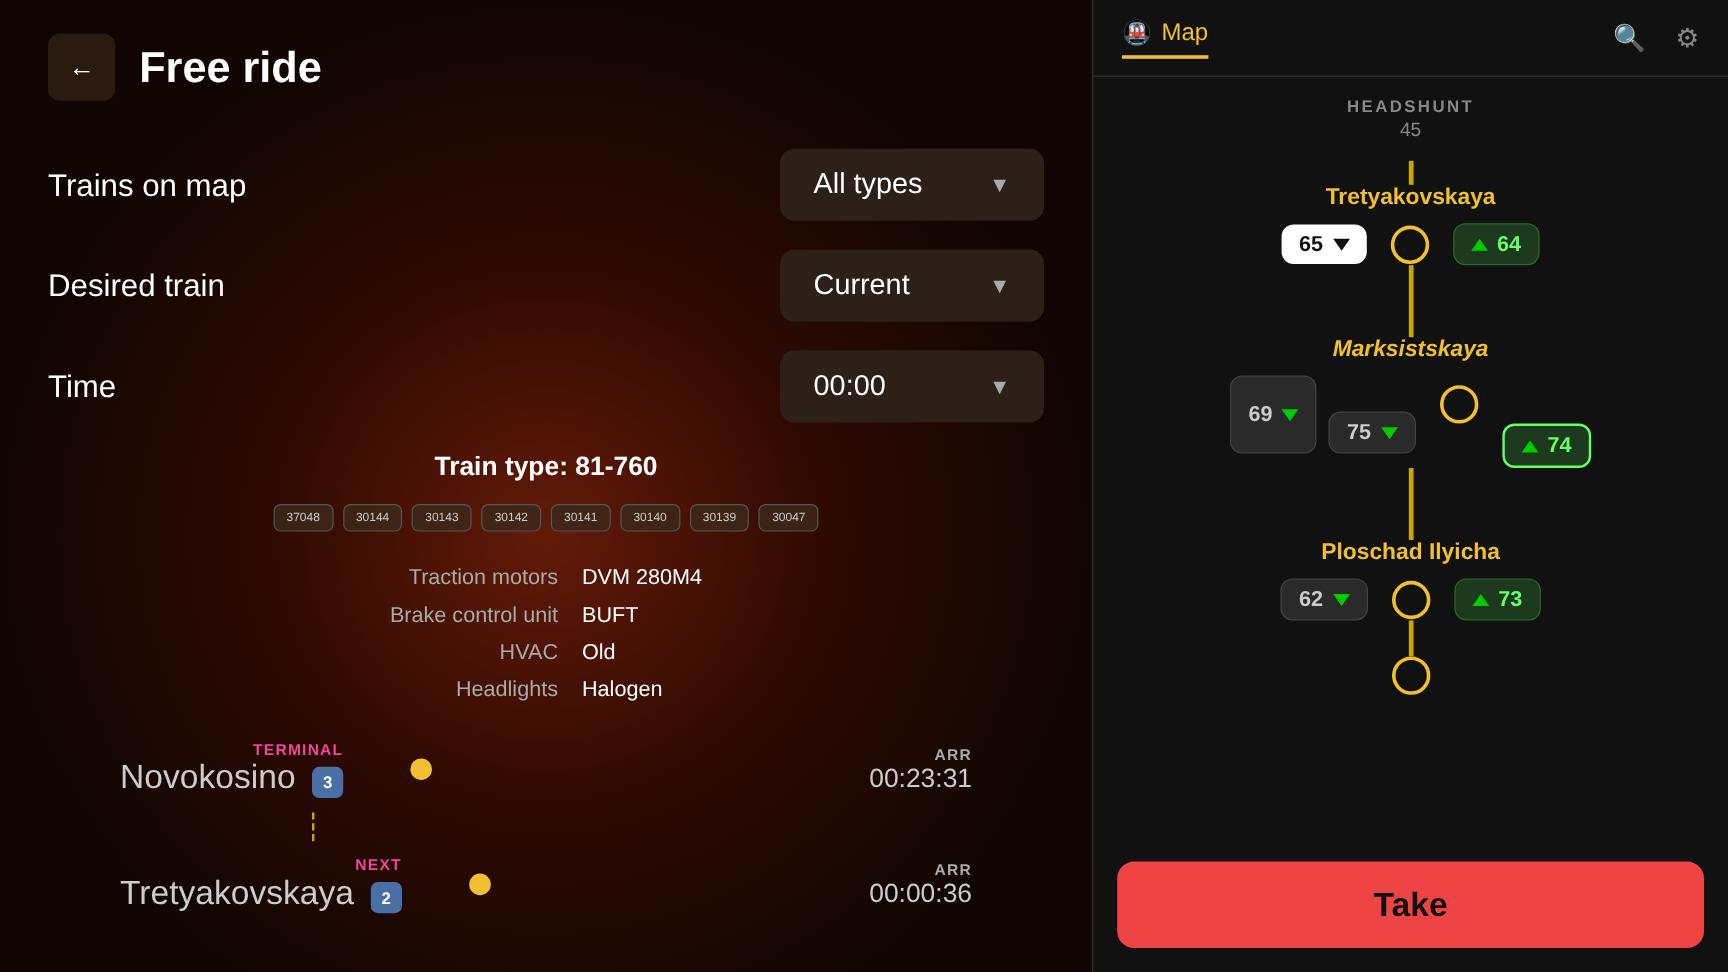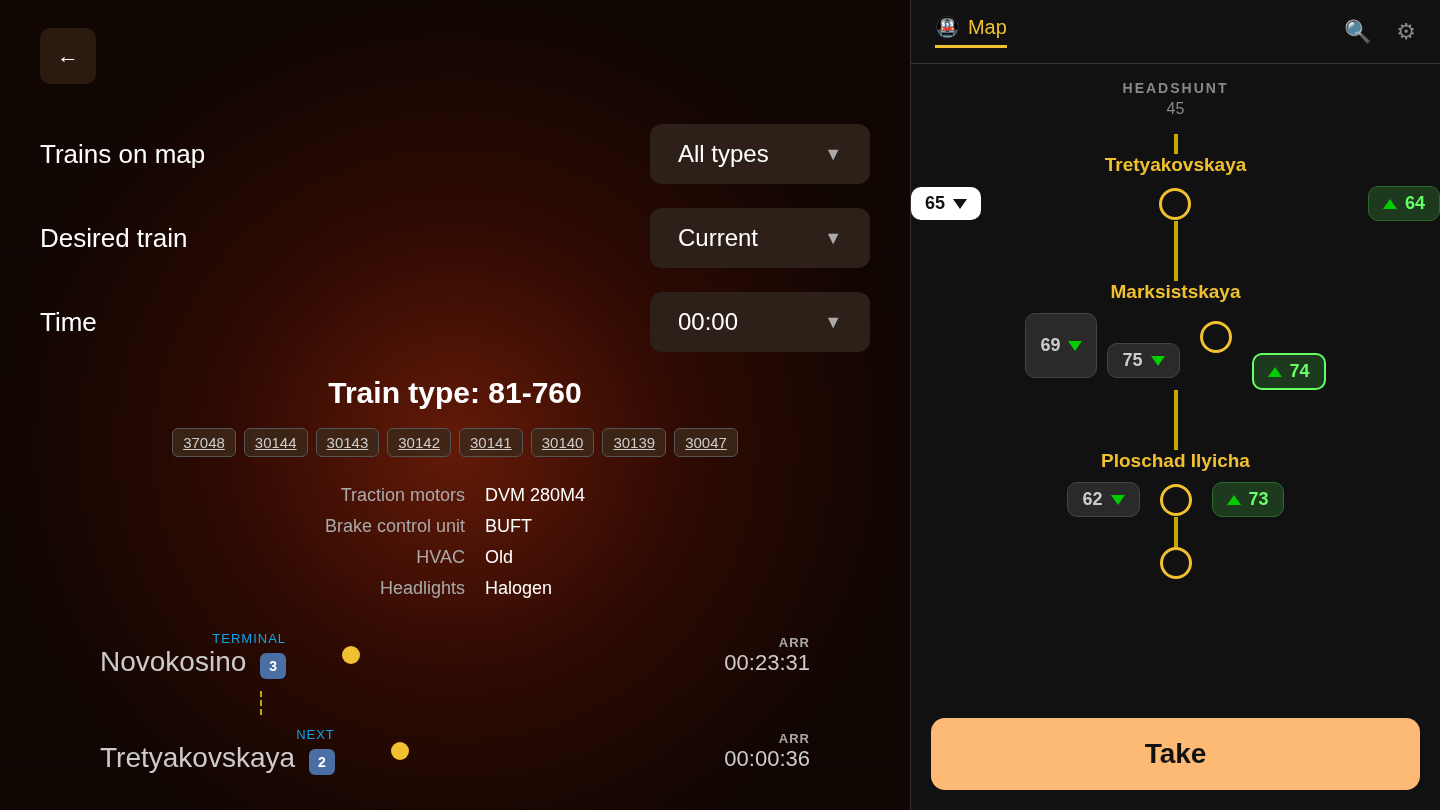--- a/index.html
+++ b/index.html
@@ -91,44 +91,43 @@
       min-width: 220px;
       justify-content: space-between;
     }
 
     .dropdown-arrow {
       font-size: 18px;
       color: #aaa;
     }
 
     .train-type-label {
-      font-size: 30px;
+      font-size: 22px;
       font-weight: 700;
       color: #fff;
       text-align: center;
       margin-bottom: 18px;
     }
 
     .car-numbers {
       display: flex;
       gap: 8px;
       justify-content: center;
       flex-wrap: wrap;
       margin-bottom: 28px;
     }
 
     .car-num {
       background: rgba(60,40,25,0.85);
       border: 1px solid #555;
       border-radius: 6px;
       padding: 5px 10px;
-      font-size: 15px;
+      font-size: 10px;
       color: #ccc;
       font-weight: 500;
-      text-decoration: underline;
     }
 
     
     .spec-table {
       margin-bottom: 32px;
     }
 
     .spec-row {
       display: flex;
       justify-content: center;
@@ -164,22 +163,22 @@
       gap: 16px;
     }
 
     .journey-label-col {
       min-width: 100px;
       text-align: right;
     }
 
     .journey-tag {
       font-size: 13px;
-      font-weight: 400;
-      color: #0ea5e9;
+      font-weight: 700;
+      color: #ec4899;
       letter-spacing: 1px;
     }
 
     .journey-station {
       font-size: 28px;
       color: #ccc;
       font-weight: 400;
     }
 
     .station-badge {
@@ -340,21 +339,21 @@
       display: inline-block;
       width: 0;
       height: 0;
       border-left: 7px solid transparent;
       border-right: 7px solid transparent;
       border-top: 10px solid #111;
     }
 
     
     .take-btn {
-      background: #fdba74;
+      background: #ef4444;
       color: #111;
       font-size: 28px;
       font-weight: 600;
       border: none;
       cursor: pointer;
       height: 72px;
       display: flex;
       align-items: center;
       justify-content: center;
       margin: 0 20px 20px 20px;
@@ -363,20 +362,21 @@
   </style>
 </head>
 <body>
 
 <div class="left-panel">
   <div class="bg-blur"></div>
   <div class="left-content">
 
     <div class="header">
       <button class="back-btn">←</button>
+      <span class="page-title">Free ride</span>
     </div>
 
     <div class="form-row">
       <span class="form-label">Trains on map</span>
       <button class="dropdown-btn">
         <span>All types</span>
         <span class="dropdown-arrow">▼</span>
       </button>
     </div>
 
@@ -482,38 +482,38 @@
   <div class="map-content">
 
     <div class="headshunt-label">HEADSHUNT</div>
     <div class="headshunt-num">45</div>
 
     <div style="position:relative; display:flex; flex-direction:column; align-items:center;">
 
       <div style="width:4px; height:20px; background:#c8a800;"></div>
 
       <div style="font-size:19px; font-weight:700; color:#f0c030; margin-bottom:10px;">Tretyakovskaya</div>
-      <div style="display:flex; align-items:center; gap:0; width:100%; justify-content:space-between; position:relative; margin-bottom:0;">
+      <div style="display:flex; align-items:center; gap:0; width:100%; justify-content:center; position:relative; margin-bottom:0;">
 
         <div style="display:flex; align-items:center; margin-right:20px; background:#fff; border-radius:10px; padding:6px 14px; gap:8px;">
           <span style="font-size:18px; color:#111; font-weight:700;">65</span>
           <span class="arrow-down-white"></span>
         </div>
 
         <div class="station-circle"></div>
 
         <div style="display:flex; align-items:center; margin-left:20px; background:#1e3a1e; border:1px solid #2a6a2a; border-radius:10px; padding:6px 14px; gap:8px;">
           <span class="arrow-up"></span>
           <span style="font-size:18px; color:#6f6; font-weight:700;">64</span>
         </div>
       </div>
 
       <div style="width:4px; height:60px; background:#c8a800;"></div>
 
-      <div style="font-size:19px; font-weight:700; color:#f0c030; margin-bottom:10px;">Marksistskaya</div>
+      <div style="font-size:19px; font-weight:700; color:#f0c030; margin-bottom:10px;font-style:italic;">Marksistskaya</div>
       <div style="display:flex; align-items:flex-start; gap:0; width:100%; justify-content:center; position:relative; margin-bottom:0;">
 
         <div style="display:flex; flex-direction:row; gap:10px; margin-right:20px;">
           <div style="display:flex; align-items:center; background:#2a2a2a; border:1px solid #444; border-radius:10px; padding:6px 14px; gap:8px;">
             <span style="font-size:18px; color:#ccc; font-weight:700;">69</span>
             <span class="arrow-down"></span>
           </div>
           <div style="display:flex; align-items:center; background:#2a2a2a; border:1px solid #444; border-radius:10px; padding:6px 14px; gap:8px; margin-top:30px;">
             <span style="font-size:18px; color:#ccc; font-weight:700;">75</span>
             <span class="arrow-down"></span>

